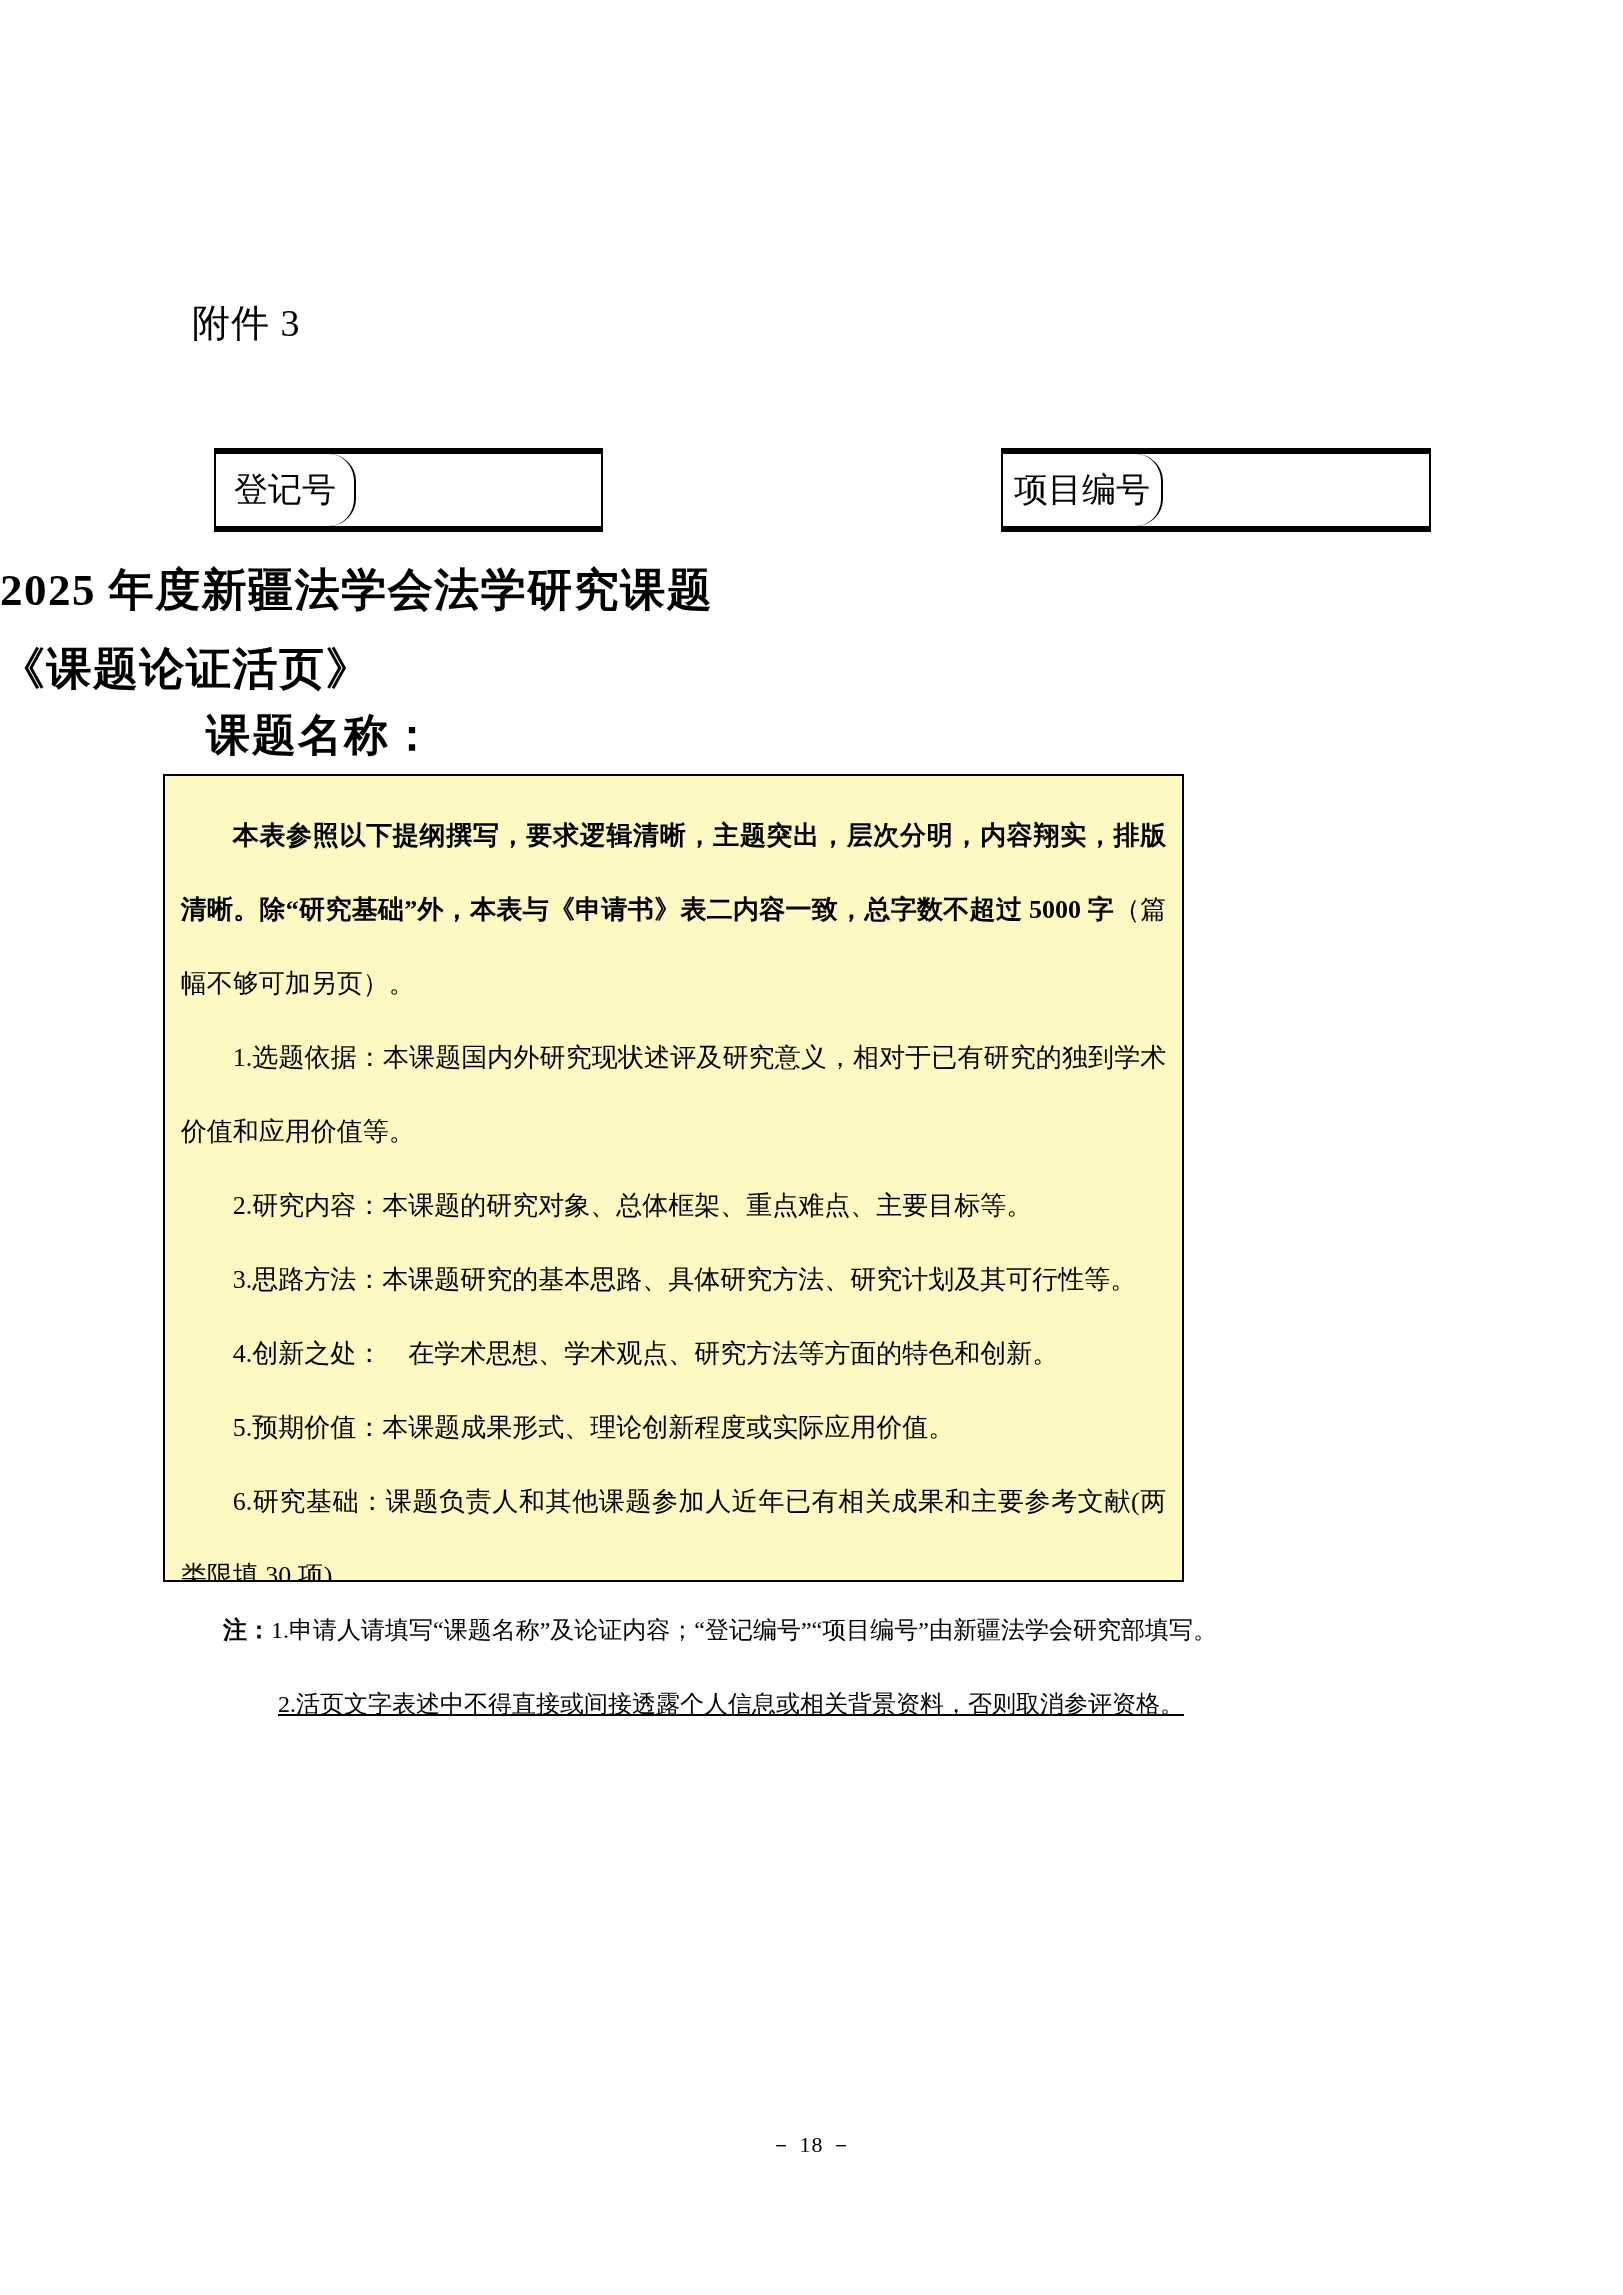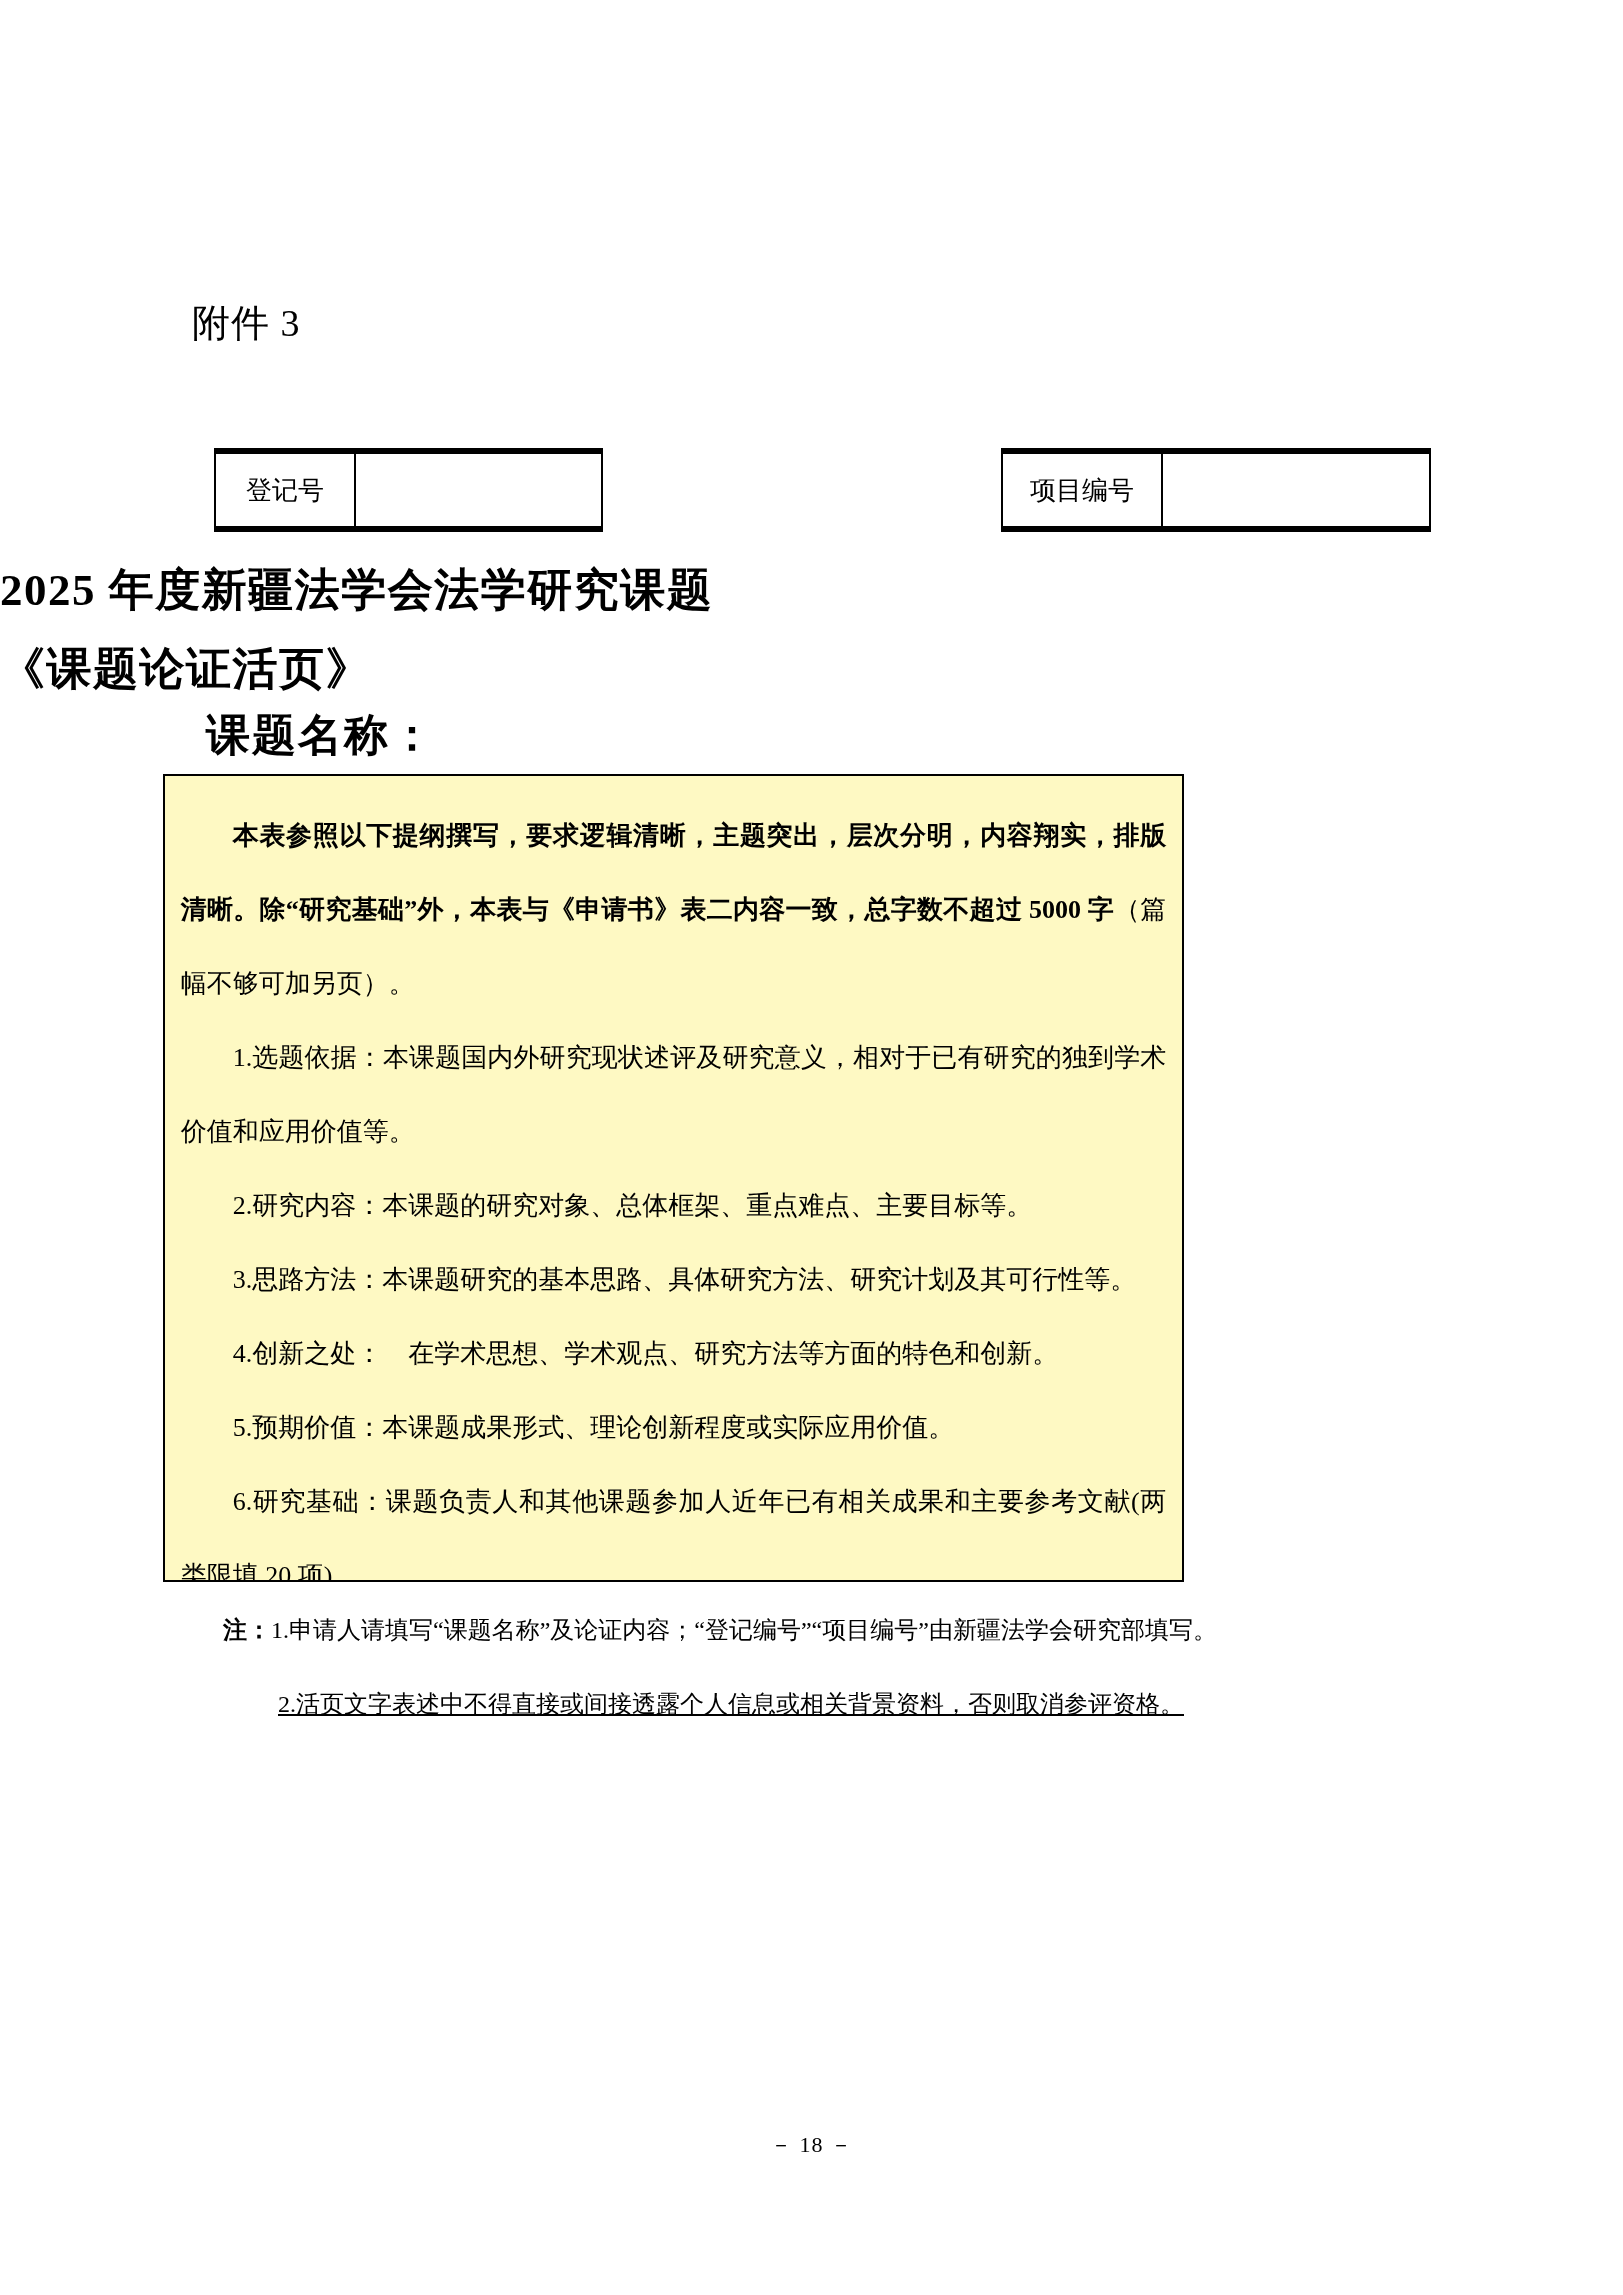--- a/index.html
+++ b/index.html
@@ -30,24 +30,25 @@
     border-left: 2.9px solid #000;
     border-right: 2.9px solid #000;
     box-sizing: border-box;
     display: flex;
     background: #fff;
   }
   .idbox .label-cell {
     display: flex;
     align-items: center;
     justify-content: center;
-    font-size: 26px;
+    font-size: 34px;
     border-right: 2.9px solid #000;
     box-sizing: border-box;
     white-space: nowrap;
+    border-radius: 27px;
   }
   .idbox .value-cell { flex: 1; }
   #regbox  { left: 214px;  width: 389px; }
   #regbox .label-cell  { width: 140px; }
   #projbox { left: 1001px; width: 430px; }
   #projbox .label-cell { width: 160px; }
 
   .doc-title-1, .doc-title-2 {
     position: absolute;
     left: 0;
@@ -139,21 +140,21 @@
 
 <div class="topic-label">课题名称：</div>
 
 <div class="mainbox">
   <p class="intro"><span>本表参照以下提纲撰写，要求逻辑清晰，主题突出，层次分明，内容翔实，排版清晰。除“研究基础”外，本表与《申请书》表二内容一致，总字数不超过 5000 字</span><span class="paren">（篇幅不够可加另页）</span><span class="paren">。</span></p>
   <p class="item">1.选题依据：本课题国内外研究现状述评及研究意义，相对于已有研究的独到学术价值和应用价值等。</p>
   <p class="item">2.研究内容：本课题的研究对象、总体框架、重点难点、主要目标等。</p>
   <p class="item">3.思路方法：本课题研究的基本思路、具体研究方法、研究计划及其可行性等。</p>
   <p class="item">4.创新之处：　在学术思想、学术观点、研究方法等方面的特色和创新。</p>
   <p class="item">5.预期价值：本课题成果形式、理论创新程度或实际应用价值。</p>
-  <p class="item">6.研究基础：课题负责人和其他课题参加人近年已有相关成果和主要参考文献(两类限填 20 项)。</p>
+  <p class="item">6.研究基础：课题负责人和其他课题参加人近年已有相关成果和主要参考文献(两类限填 30 项)。</p>
   <p class="item">7.研究进度计划。</p>
 </div>
 
 <div class="notes">
   <p class="note-1"><span class="note-label">注：</span><span>1.申请人请填写“课题名称”及论证内容；“登记编号”“项目编号”由新疆法学会研究部填写。</span></p>
   <p class="note-2">2.活页文字表述中不得直接或间接透露个人信息或相关背景资料，否则取消参评资格。</p>
 </div>
 
 <div class="page-footer">－ 18 －</div>
 

